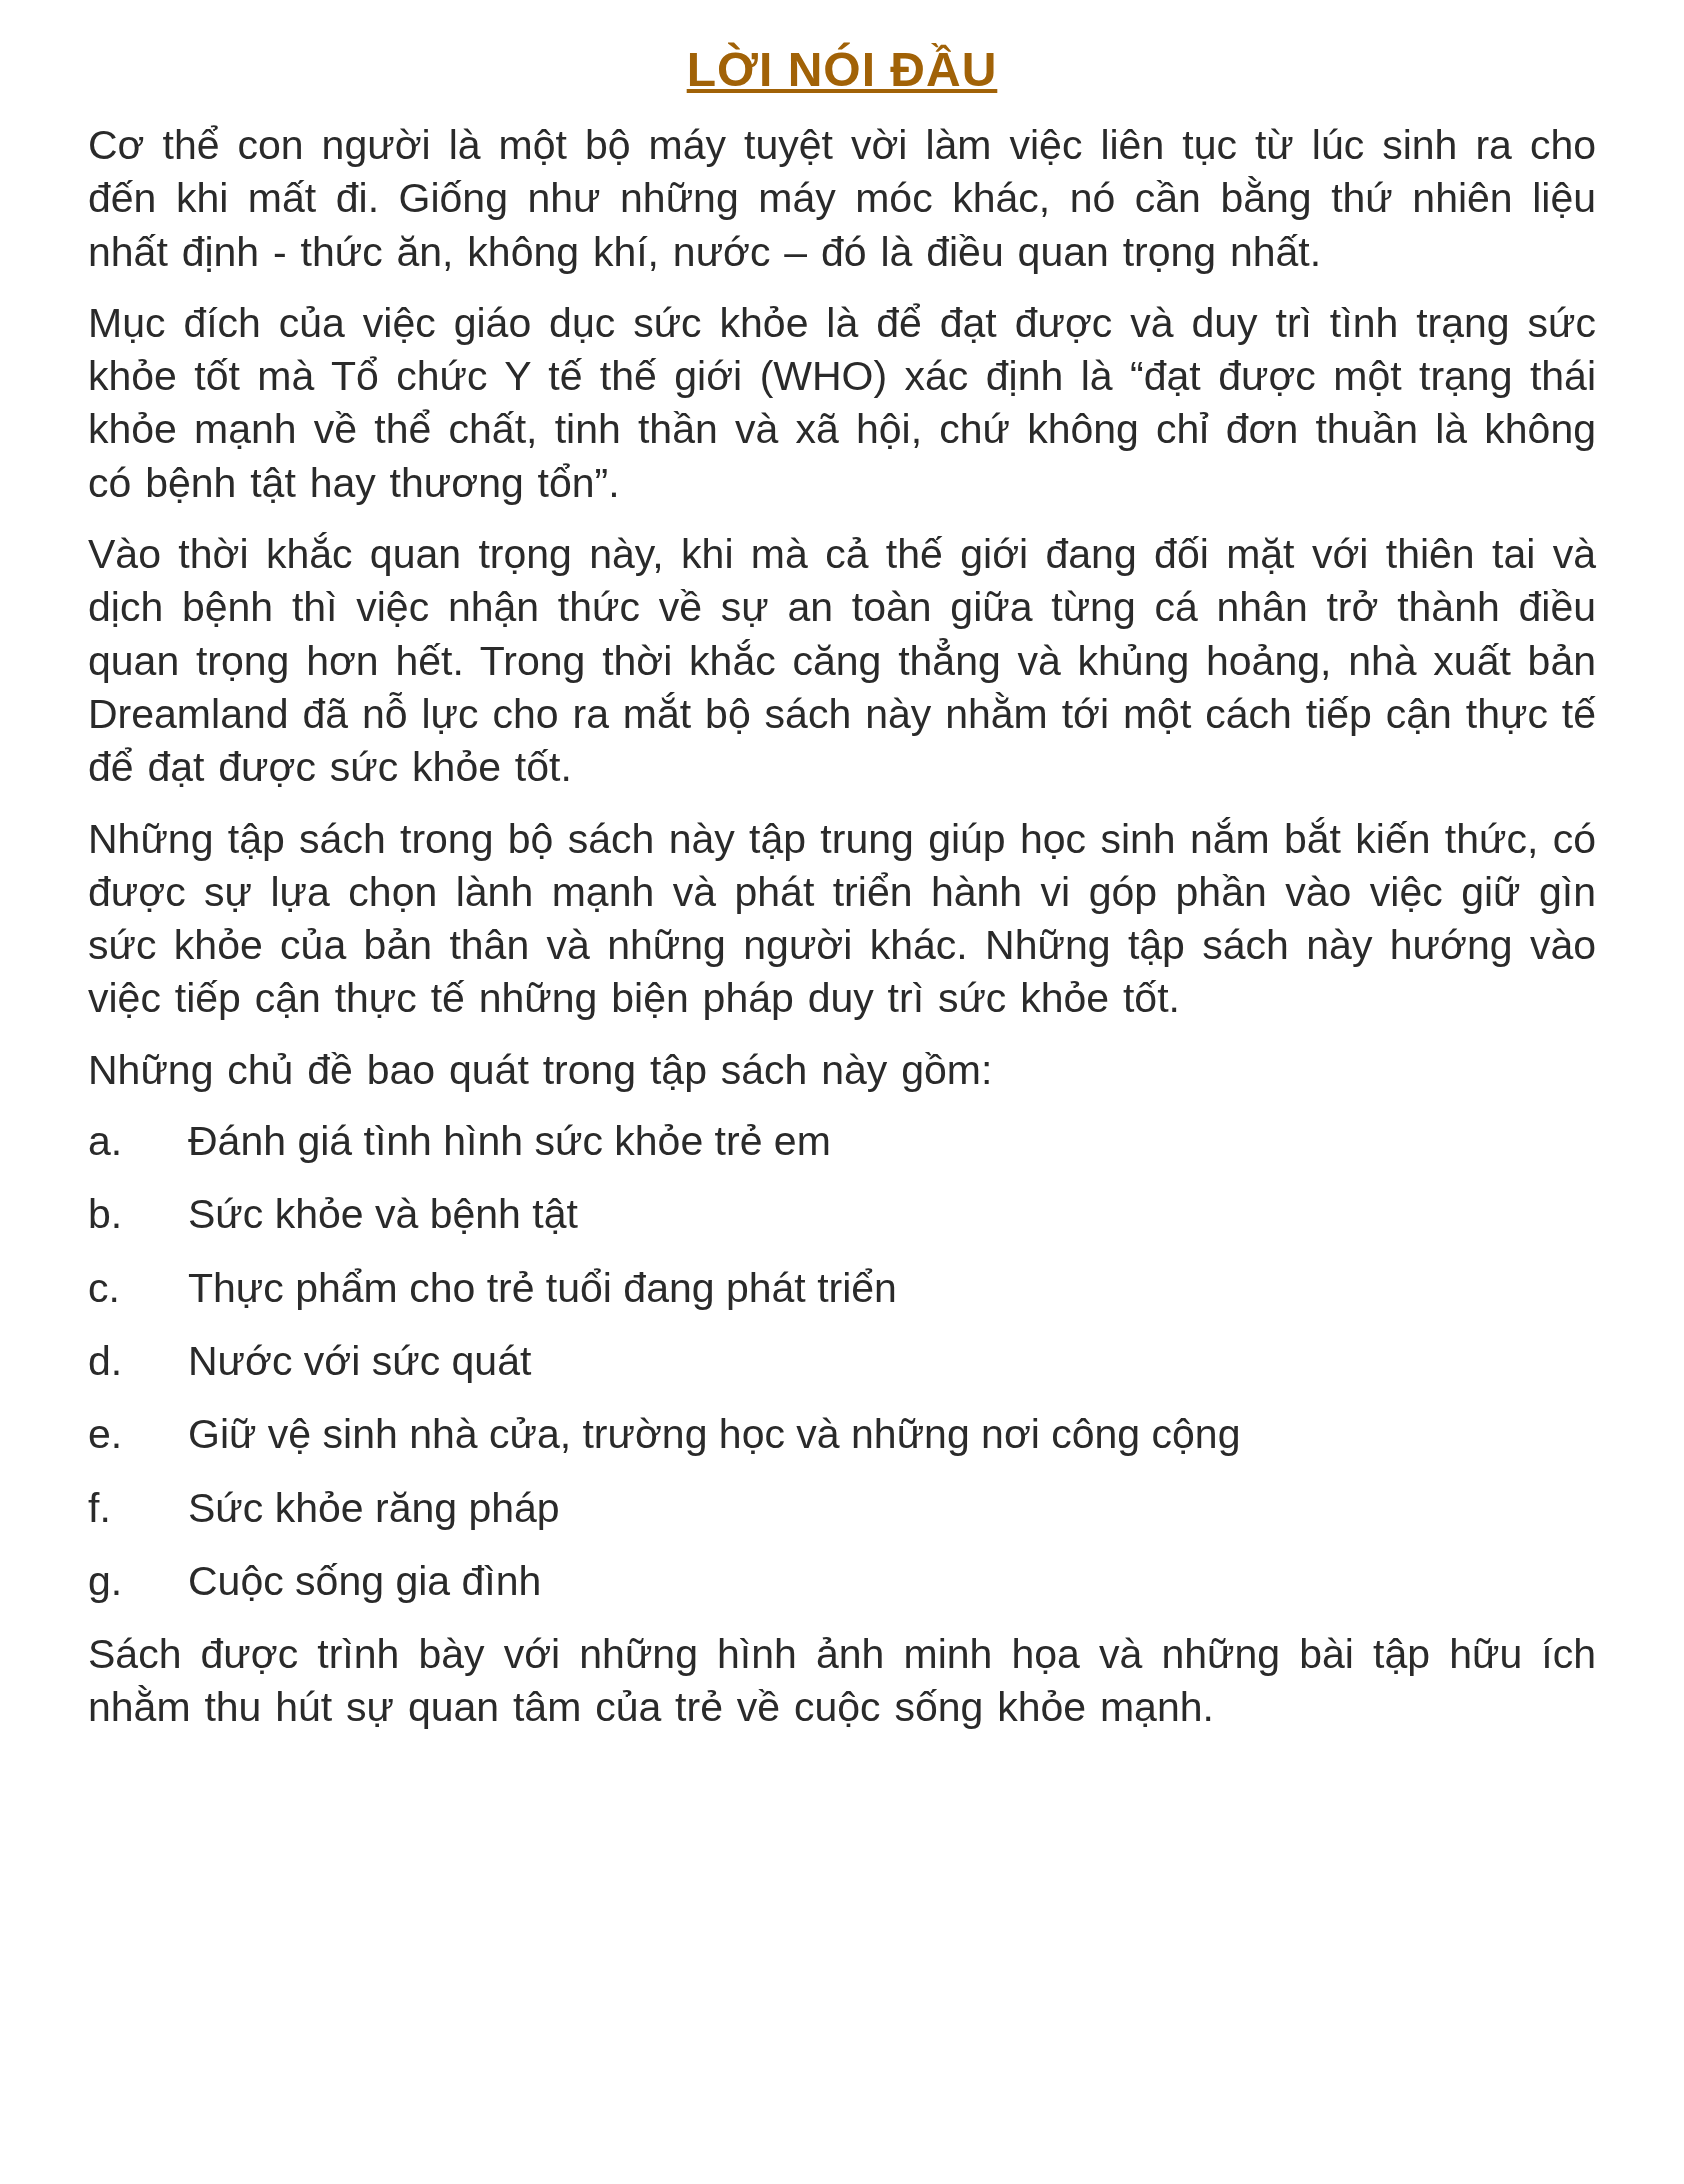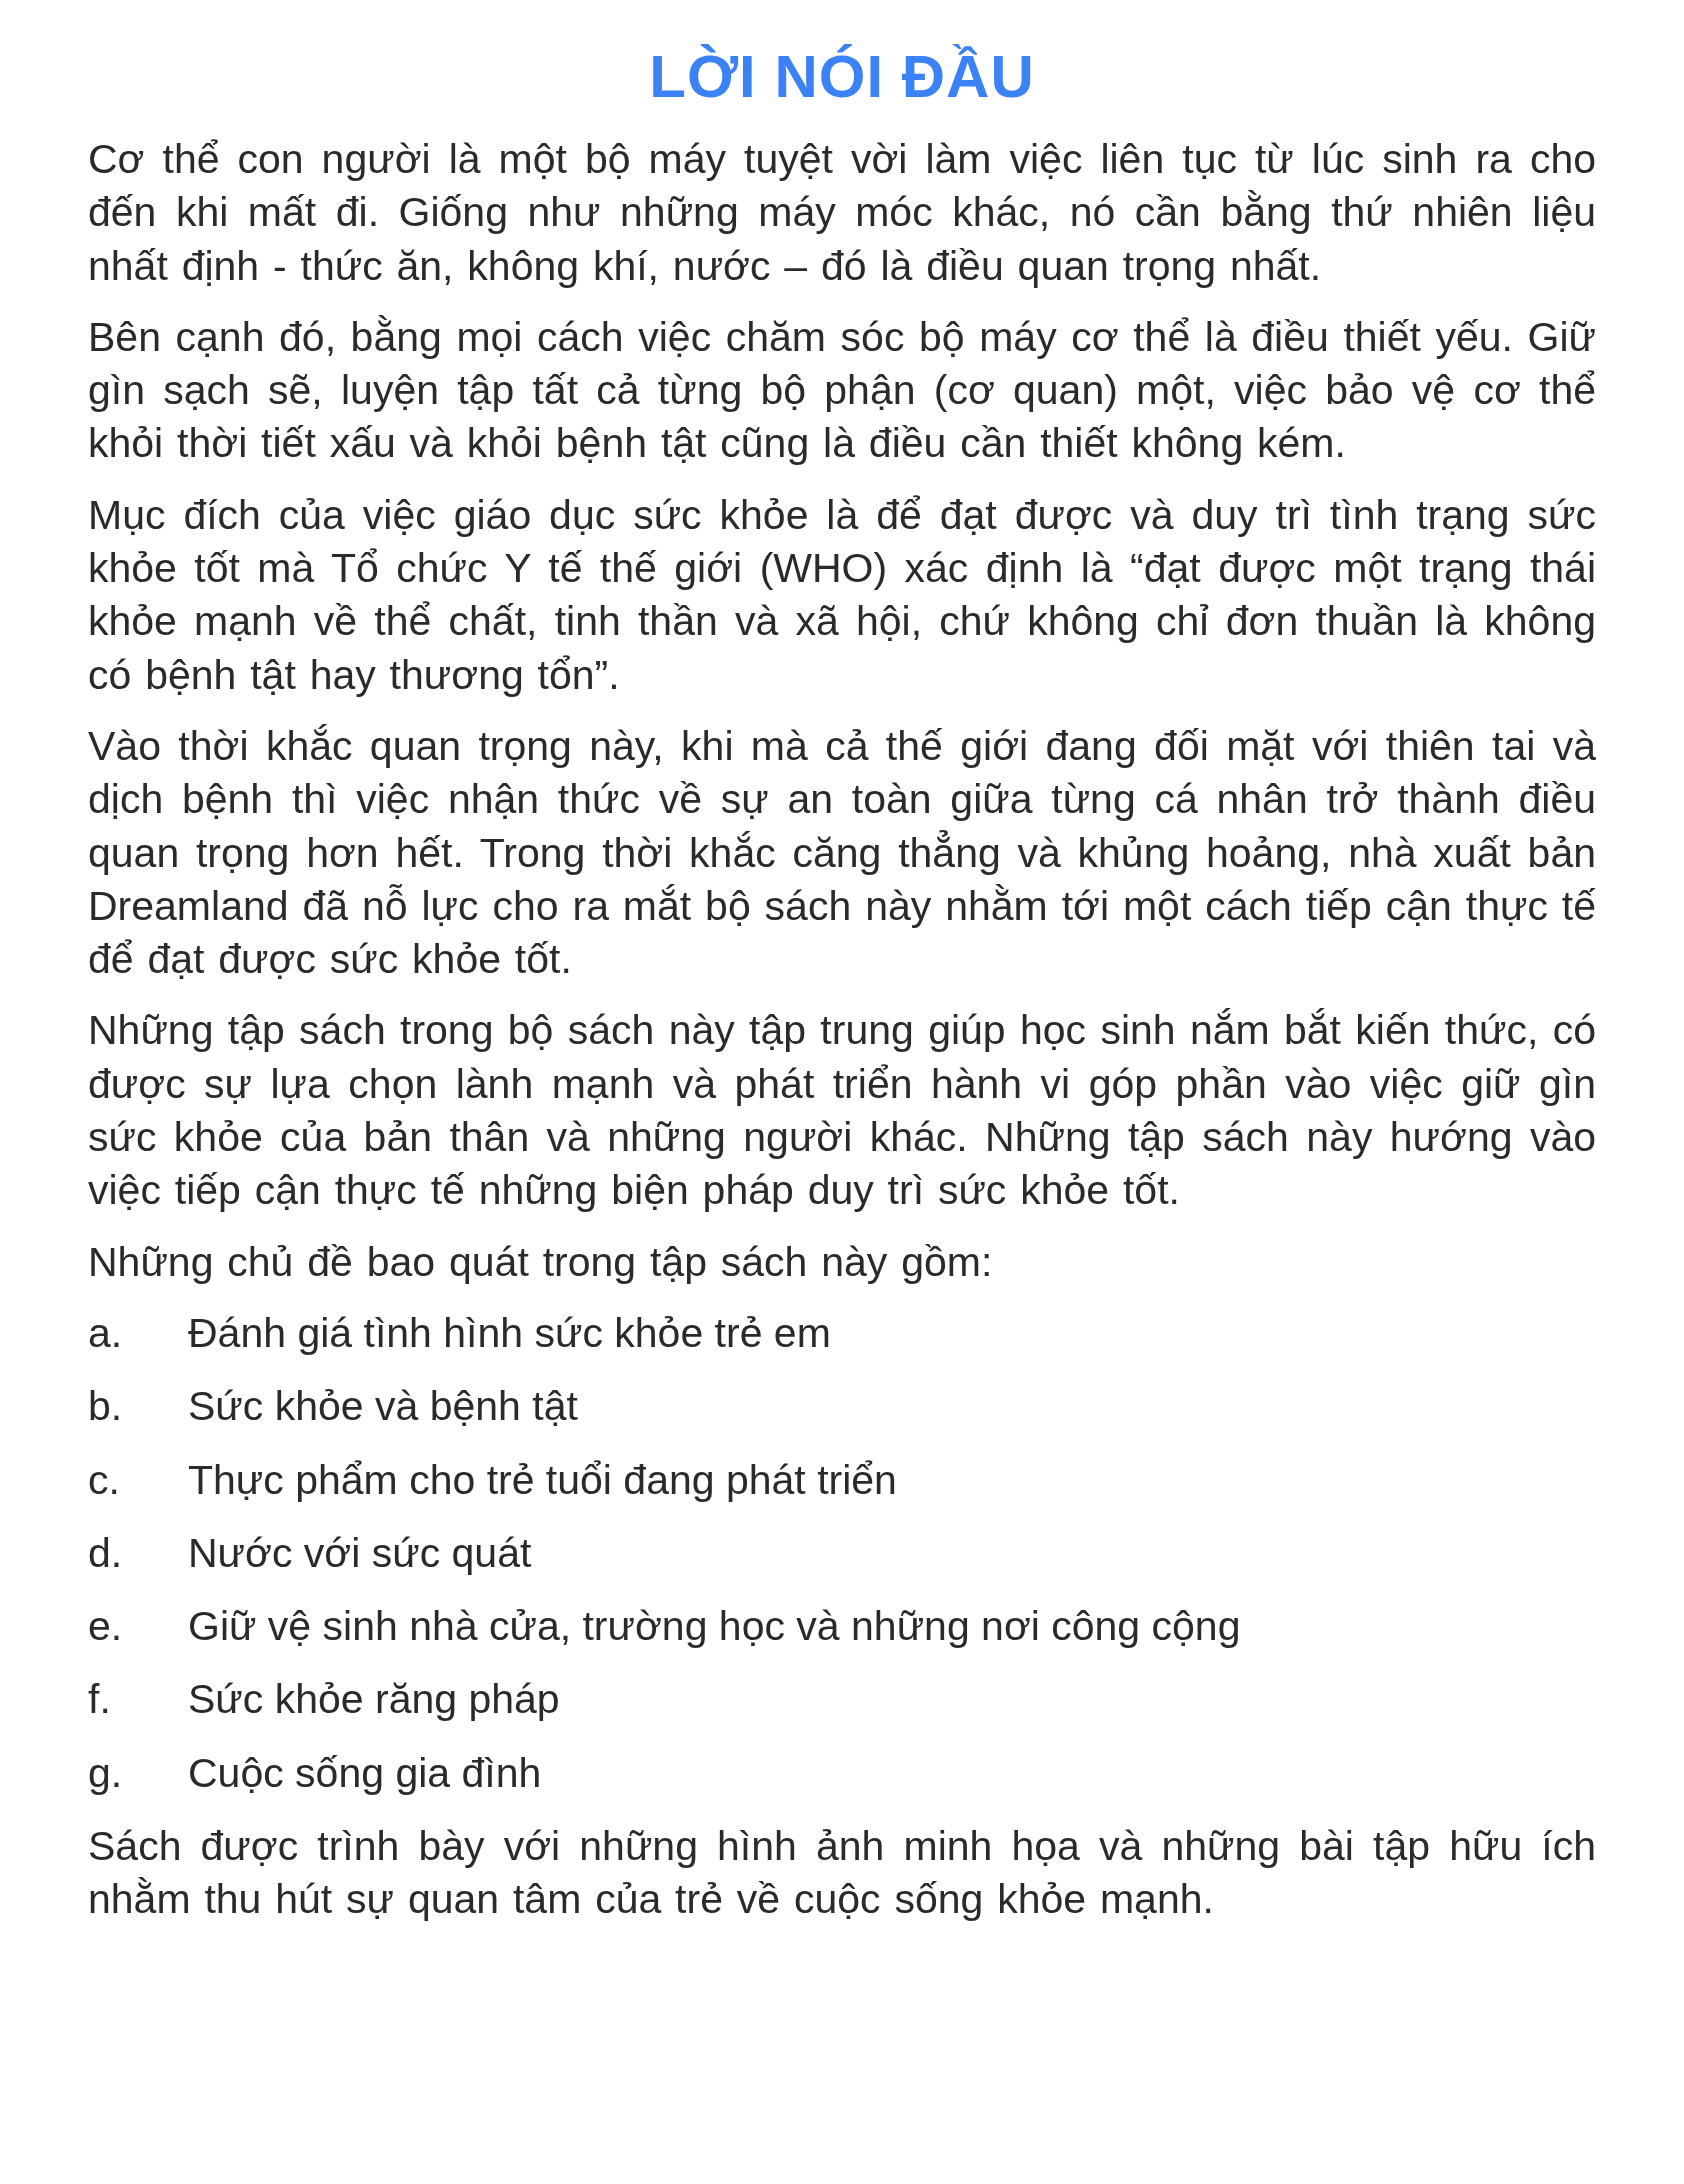--- a/index.html
+++ b/index.html
@@ -13,25 +13,26 @@
   }
   .page {
     width: 1684px;
     min-height: 2184px;
     box-sizing: border-box;
     background: #ffffff;
     padding: 42px 88px 40px 88px;
   }
   .page-title {
     text-align: center;
-    color: #3b82f6;
-    font-size: 60px;
+    color: #a16207;
+    font-size: 48px;
     font-weight: 700;
     letter-spacing: 1px;
     margin: 0 0 22px 0;
+    text-decoration: underline;
   }
   .para {
     font-size: 41px;
     line-height: 1.30;
     text-align: justify;
     text-justify: inter-word;
     word-spacing: 0.06em;
     margin: 0 0 18px 0;
   }
   .topic-list {
@@ -55,21 +56,20 @@
   }
 </style>
 </head>
 <body>
 
 <div class="page">
 
   <h1 class="page-title">LỜI NÓI ĐẦU</h1>
 
   <p class="para">Cơ thể con người là một bộ máy tuyệt vời làm việc liên tục từ lúc sinh ra cho đến khi mất đi. Giống như những máy móc khác, nó cần bằng thứ nhiên liệu nhất định - thức ăn, không khí, nước – đó là điều quan trọng nhất.</p>
-  <p class="para">Bên cạnh đó, bằng mọi cách việc chăm sóc bộ máy cơ thể là điều thiết yếu. Giữ gìn sạch sẽ, luyện tập tất cả từng bộ phận (cơ quan) một, việc bảo vệ cơ thể khỏi thời tiết xấu và khỏi bệnh tật cũng là điều cần thiết không kém.</p>
   <p class="para">Mục đích của việc giáo dục sức khỏe là để đạt được và duy trì tình trạng sức khỏe tốt mà Tổ chức Y tế thế giới (WHO) xác định là “đạt được một trạng thái khỏe mạnh về thể chất, tinh thần và xã hội, chứ không chỉ đơn thuần là không có bệnh tật hay thương tổn”.</p>
   <p class="para">Vào thời khắc quan trọng này, khi mà cả thế giới đang đối mặt với thiên tai và dịch bệnh thì việc nhận thức về sự an toàn giữa từng cá nhân trở thành điều quan trọng hơn hết. Trong thời khắc căng thẳng và khủng hoảng, nhà xuất bản Dreamland đã nỗ lực cho ra mắt bộ sách này nhằm tới một cách tiếp cận thực tế để đạt được sức khỏe tốt.</p>
   <p class="para">Những tập sách trong bộ sách này tập trung giúp học sinh nắm bắt kiến thức, có được sự lựa chọn lành mạnh và phát triển hành vi góp phần vào việc giữ gìn sức khỏe của bản thân và những người khác. Những tập sách này hướng vào việc tiếp cận thực tế những biện pháp duy trì sức khỏe tốt.</p>
   <p class="para">Những chủ đề bao quát trong tập sách này gồm:</p>
 
   <div class="topic-list">
     <div class="list-item">
       <span class="list-item-label">a.</span>
       <span class="list-item-text">Đánh giá tình hình sức khỏe trẻ em</span>
     </div>

